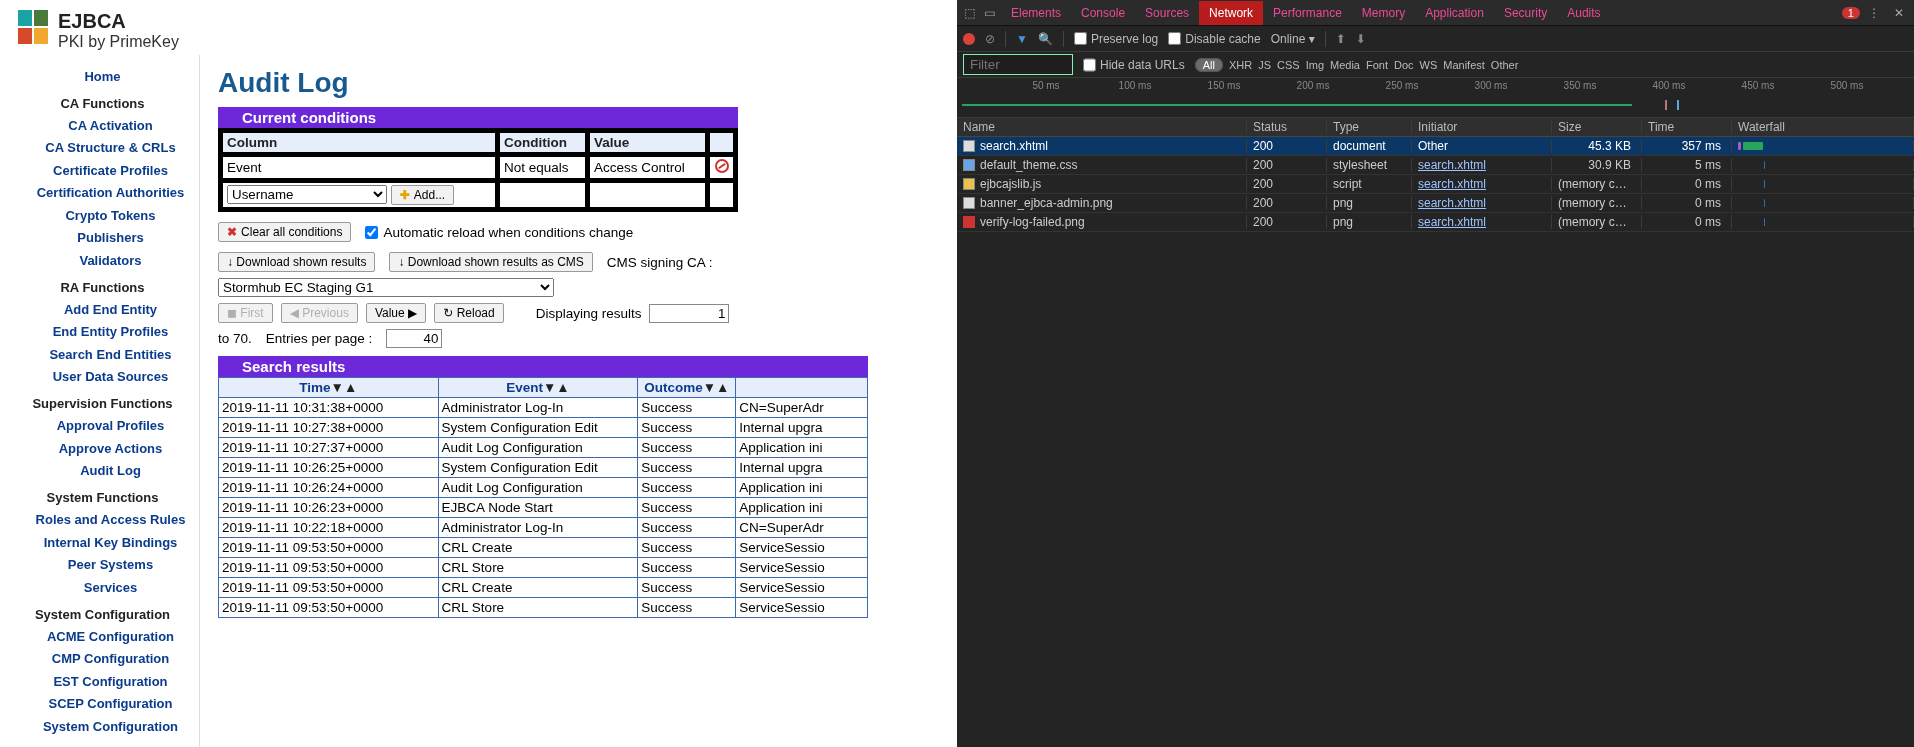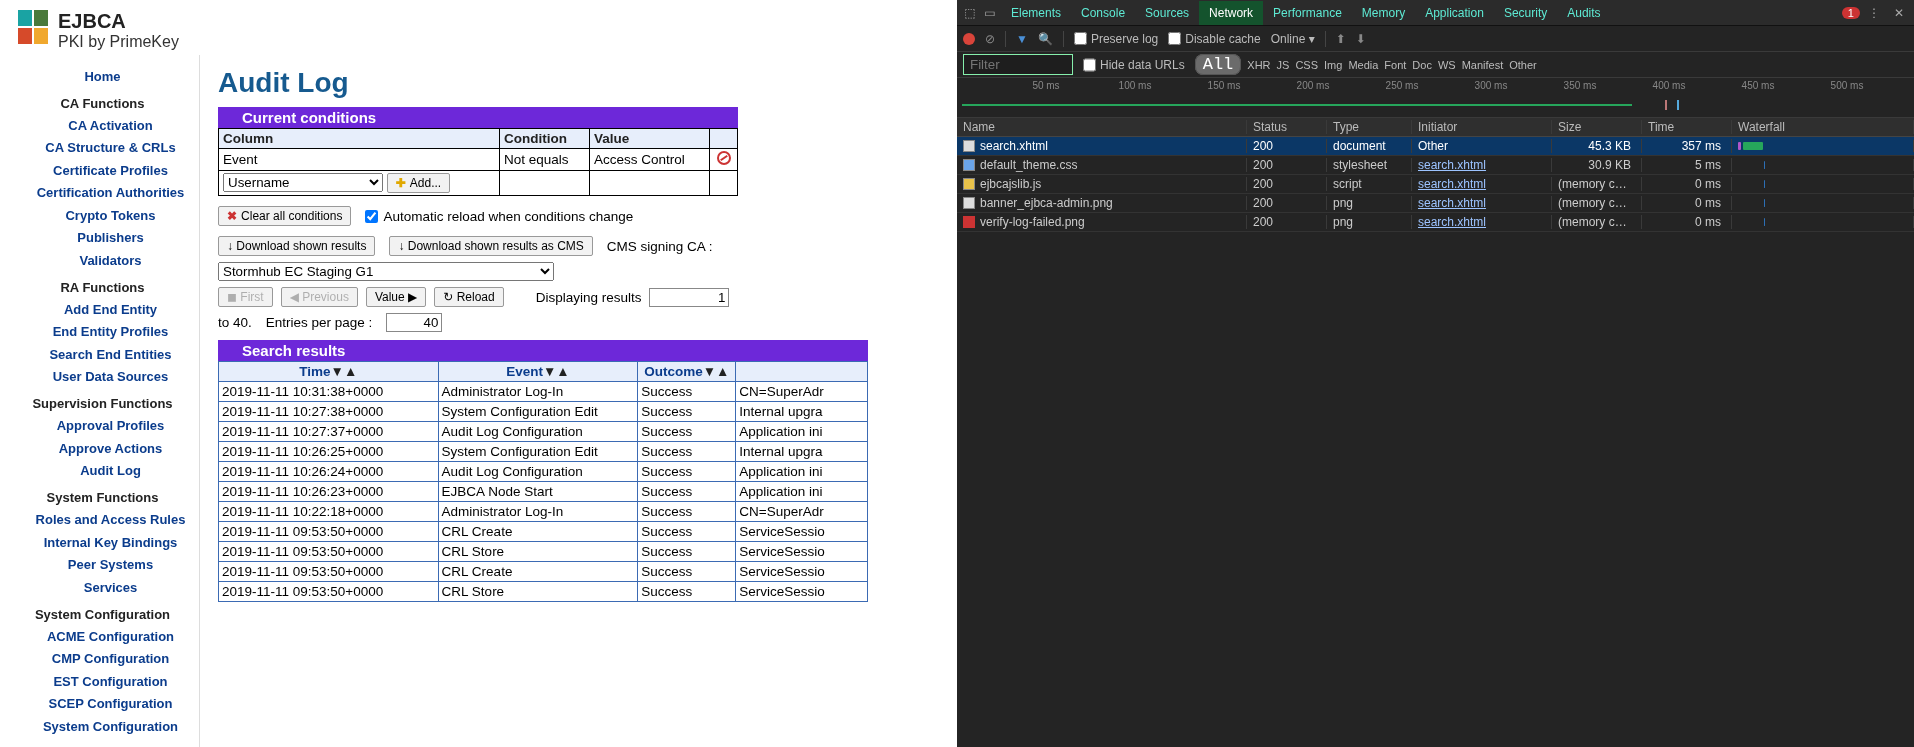--- a/index.html
+++ b/index.html
@@ -18,21 +18,21 @@
 .sidebar a, .sidebar .hdr { display: block; font-size: 13px; line-height: 1.5; text-align: center; }
 .sidebar a { color: #0b3c8c; font-weight: 700; text-decoration: none; padding: 1.5px 0 1.5px 16px; cursor: pointer; }
 .sidebar a.top { padding-left: 0; }
 .sidebar .hdr { color: #222; font-weight: 700; padding: 6px 0 1px; }
 
 .main { flex:1; padding: 6px 10px 10px 18px; overflow: auto; }
 .main h2 { font-size: 28px; color:#165a8f; font-weight:700; margin: 6px 0 6px; }
 .section-title { background:#6d28d9; color:#fff; font-weight:700; font-size: 15px; padding: 2px 24px; margin-top: 8px; }
 
 table.cond { border-collapse: collapse; width: 520px; }
-table.cond th, table.cond td { border:1px solid #000000; padding:2px 4px; font-size:13.5px; text-align:left; }
+table.cond th, table.cond td { border:5px solid #000000; padding:2px 4px; font-size:13.5px; text-align:left; }
 table.cond th { background:#e7eefb; color:#222; font-weight:700; }
 select.sel { width: 160px; }
 .btn { border:1px solid #999; background:#f2f2f2; padding:2px 8px; font-size:12px; border-radius:2px; cursor:pointer; display:inline-flex; align-items:center; gap:4px; }
 .btn .plus{color:#e0a800;font-weight:700;}
 .no-icon{display:inline-block;width:14px;height:14px;border:2px solid #c33;border-radius:50%;position:relative;}
 .no-icon::after{content:"";position:absolute;left:1px;right:1px;top:4px;height:2px;background:#c33;transform:rotate(-35deg);}
 .x-icon{color:#c33;font-weight:700;}
 
 .toolbar { display:flex; align-items:center; gap:14px; margin:10px 0 6px; flex-wrap: wrap; font-size:13.5px;}
 .toolbar2 { display:flex; align-items:center; gap:8px; margin:6px 0; font-size:13.5px;}
@@ -45,38 +45,38 @@
 table.results th a {color:#0b3c8c; font-weight:700; text-decoration:none; cursor:pointer;}
 table.results td { border:1px solid #3b6ab3; padding:2px 3px; font-size:13.5px; white-space:nowrap; overflow:hidden; }
 .col-time{width:220px}.col-evt{width:200px}.col-out{width:98px}.col-det{width:132px}
 .sort{color:#222;}
 .res-section { width:650px; }
 
 
 .devtools { width: 957px; background:#242424; color:#ccc; font-family: "Segoe UI", Arial, sans-serif; font-size:12px; display:flex; flex-direction:column; position:relative;}
 .dt-tabs { display:flex; align-items:center; height:26px; background:#2b2b2b; border-bottom:1px solid #111; padding:0 4px; gap:2px;}
 .dt-tabs .ico{width:18px;text-align:center;color:#aaa;cursor:pointer;}
-.dt-tabs .tab{padding:5px 10px;color:#5eead4;cursor:pointer;}
-.dt-tabs .tab.active{background:#14532d;color:#fff;}
+.dt-tabs .tab{padding:5px 10px;color:#ec4899;cursor:pointer;}
+.dt-tabs .tab.active{background:#b91c1c;color:#fff;}
 .dt-tabs .spacer{flex:1}
 .dt-tabs .err{background:#c33;color:#fff;border-radius:8px;padding:0 6px;font-size:11px;}
 .dt-tabs .dots{color:#aaa;cursor:pointer;padding:0 6px;}
 .dt-tabs .close{color:#aaa;cursor:pointer;padding:0 6px;}
 
 .dt-sub1{display:flex;align-items:center;height:26px;padding:0 6px;gap:10px;border-bottom:1px solid #3a3a3a;}
 .dot-rec{width:12px;height:12px;border-radius:50%;background:#d9443a;cursor:pointer;}
 .dt-sub1 .ic{color:#888;cursor:pointer;}
 .dt-sub1 .sep{width:1px;height:16px;background:#444;}
 .dt-sub1 label{display:flex;align-items:center;gap:4px;color:#bbb;}
 .dt-sub1 .link{color:#bbb;}
 .dt-sub1 .updn{color:#888;cursor:pointer;}
 
 .dt-sub2{display:flex;align-items:center;height:26px;padding:0 6px;gap:10px;border-bottom:1px solid #3a3a3a;}
 .dt-sub2 input.filter{background:#1e1e1e;border:1px solid #86efac;color:#ccc;padding:2px 6px;width:110px;}
-.pill{border:1px solid #555;border-radius:8px;padding:0 7px;color:#bbb;cursor:pointer;font-size:17px;font-family:Liberation Mono, monospace;}
+.pill{border:1px solid #555;border-radius:8px;padding:0 7px;color:#bbb;cursor:pointer;font-size:11px;}
 .pill.active{background:#6b6b6b;color:#fff;}
 .dt-sub2 .ft{color:#bbb;cursor:pointer;font-size:11px;}
 
 .dt-timeline{height:40px;position:relative;border-bottom:1px solid #3a3a3a;background:#242424;}
 .dt-timeline .tick{position:absolute;top:2px;color:#888;font-size:10px;transform:translateX(-50%);}
 .dt-timeline .bar{position:absolute;top:26px;height:2px;background:#26a65b;}
 .dt-timeline .mark{position:absolute;top:22px;width:2px;height:10px;background:#b77;}
 .dt-timeline .mark2{position:absolute;top:22px;width:2px;height:10px;background:#5ad;}
 
 .dt-grid{flex:1;overflow:auto;}
@@ -203,21 +203,21 @@
 
       <div class="toolbar2">
         <button class="btn" disabled="">◼ First</button>
         <button class="btn" disabled="">◀ Previous</button>
         <button class="btn">Value ▶</button>
         <button class="btn">↻ Reload</button>
         <span style="margin-left:24px">Displaying results</span>
         <input type="text" class="num" value="1" style="">
       </div>
       <div class="toolbar2" style="gap:14px">
-        <span>to 40.</span>
+        <span>to 70.</span>
         <span>Entries per page :</span>
         <input type="text" class="num" style="width: 56px;" value="40">
       </div>
 
       <div class="res-section">
         <div class="section-title">Search results</div>
         <table class="results">
           <thead>
               <tr>
             <th class="col-time" style="text-align:center"><a><span>Time</span><span class="sort">▼</span><span class="sort">▲</span></a></th>

